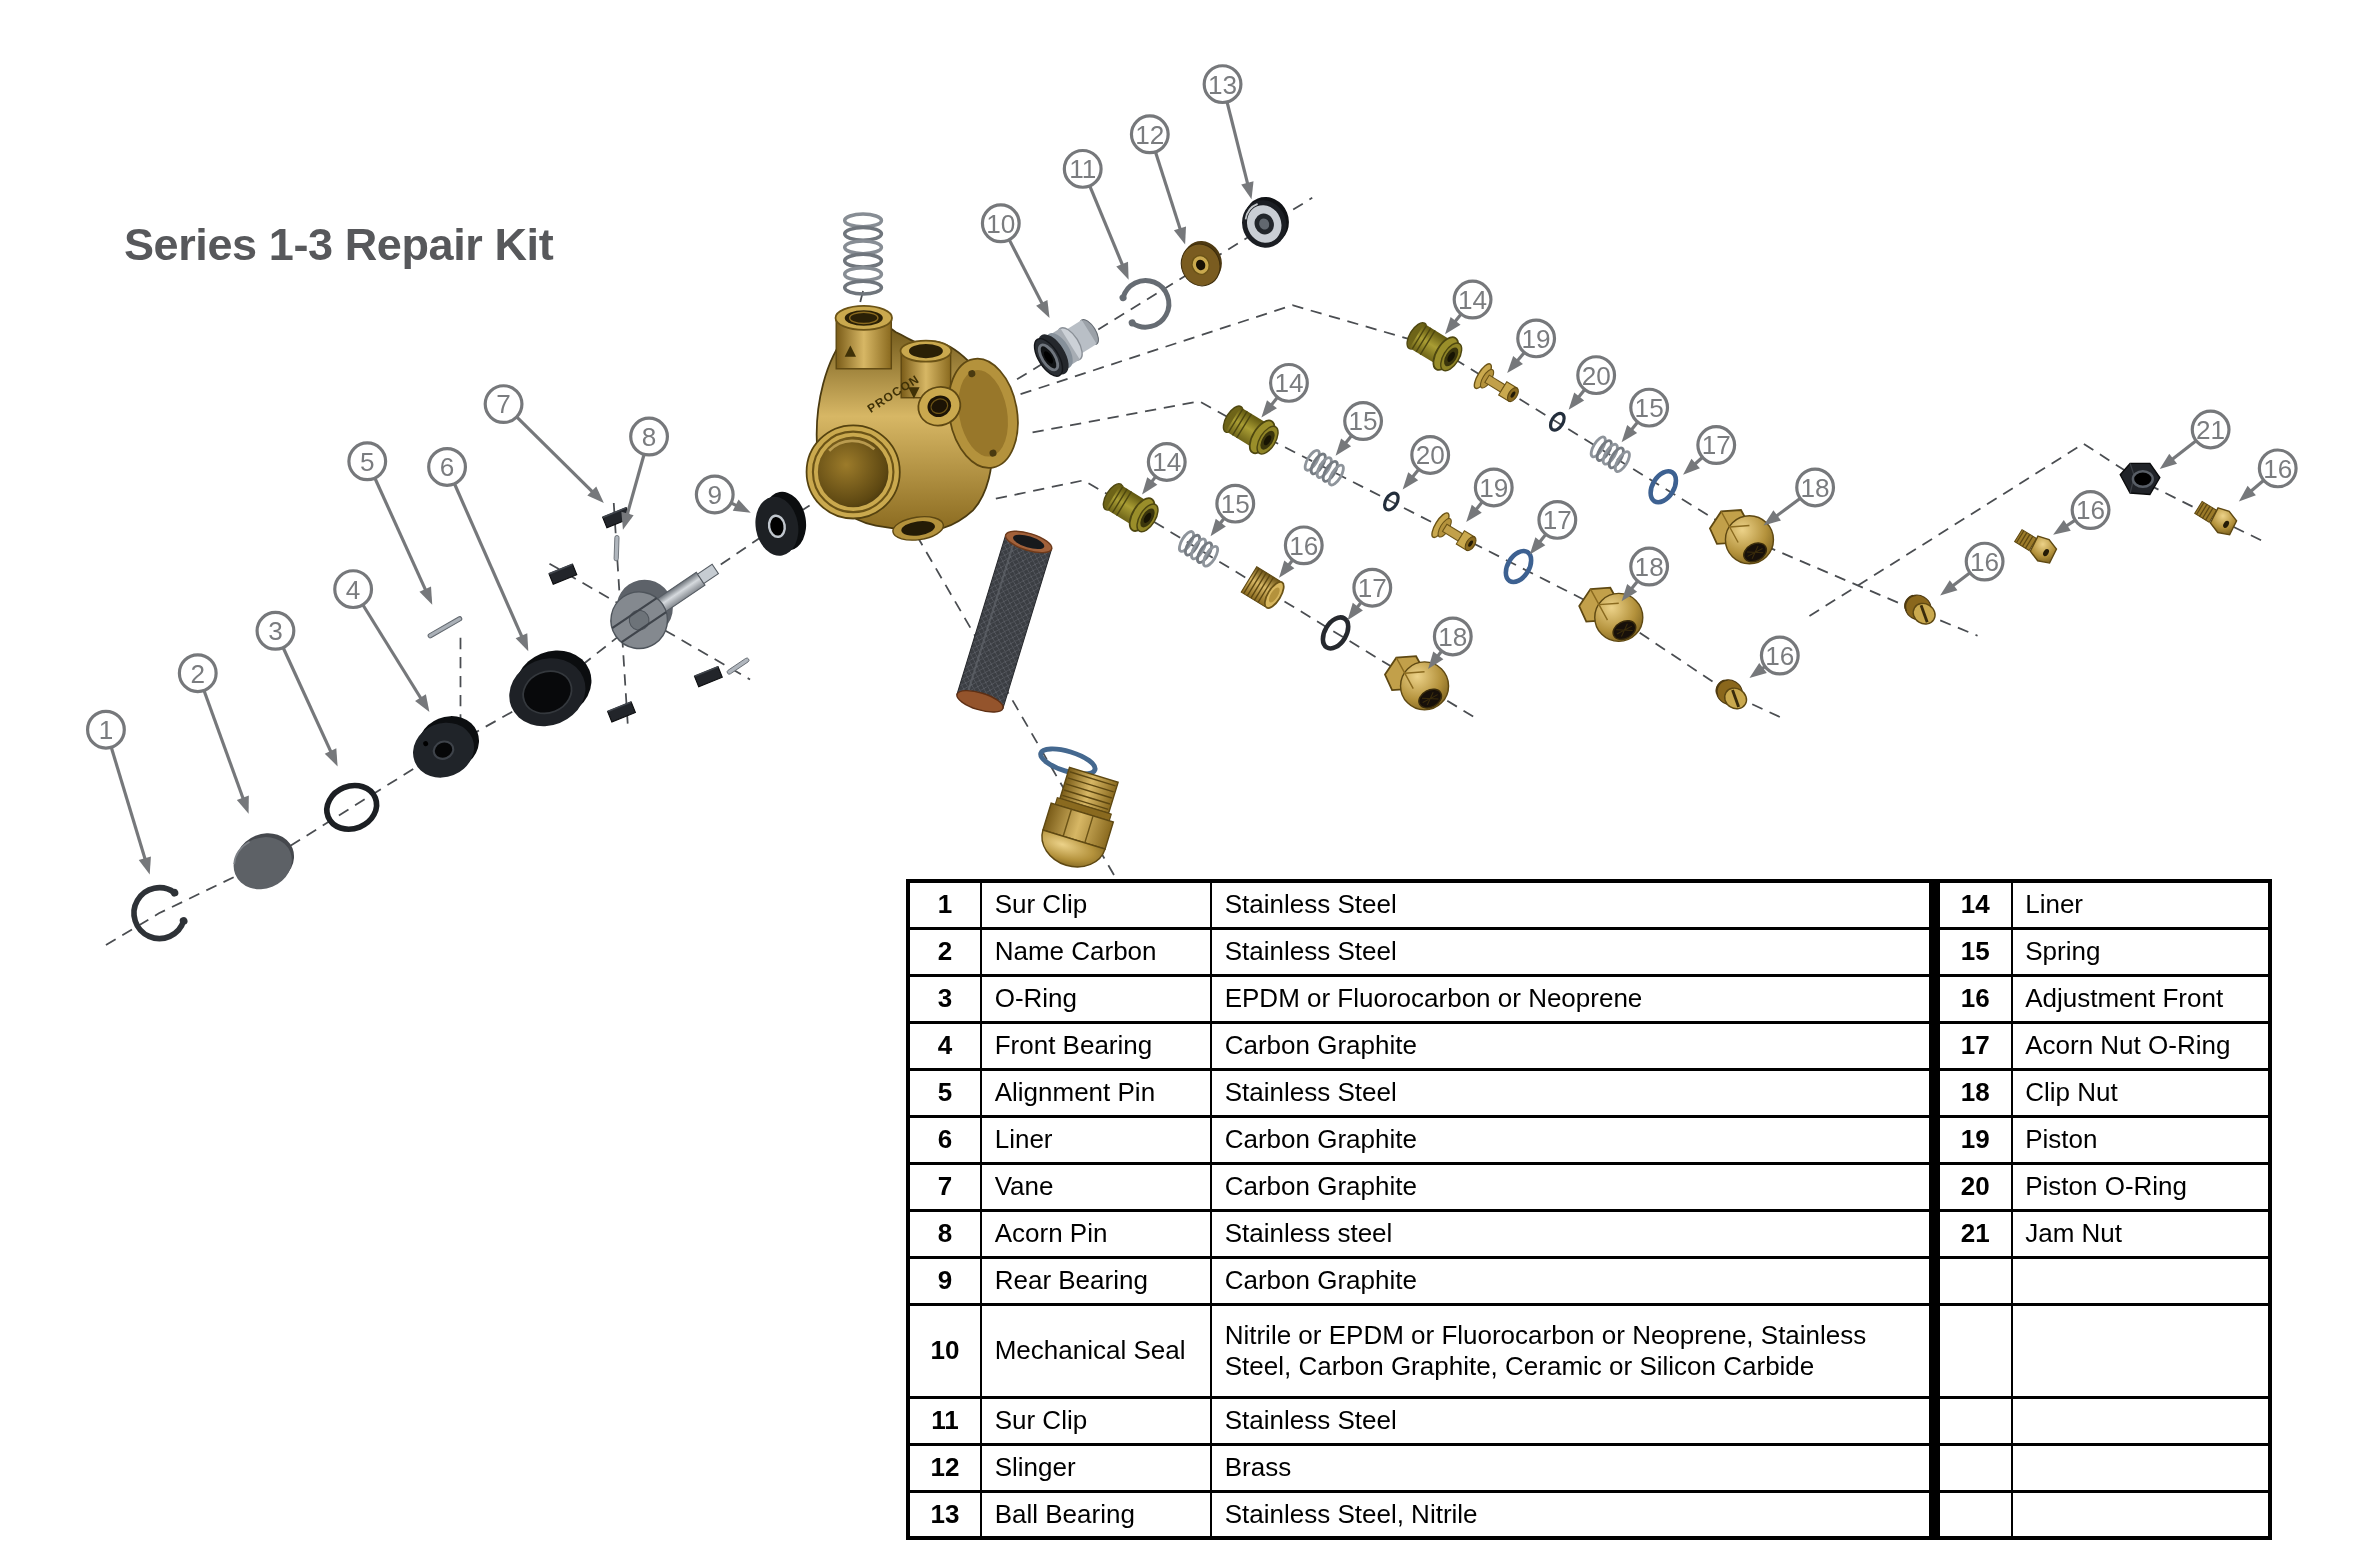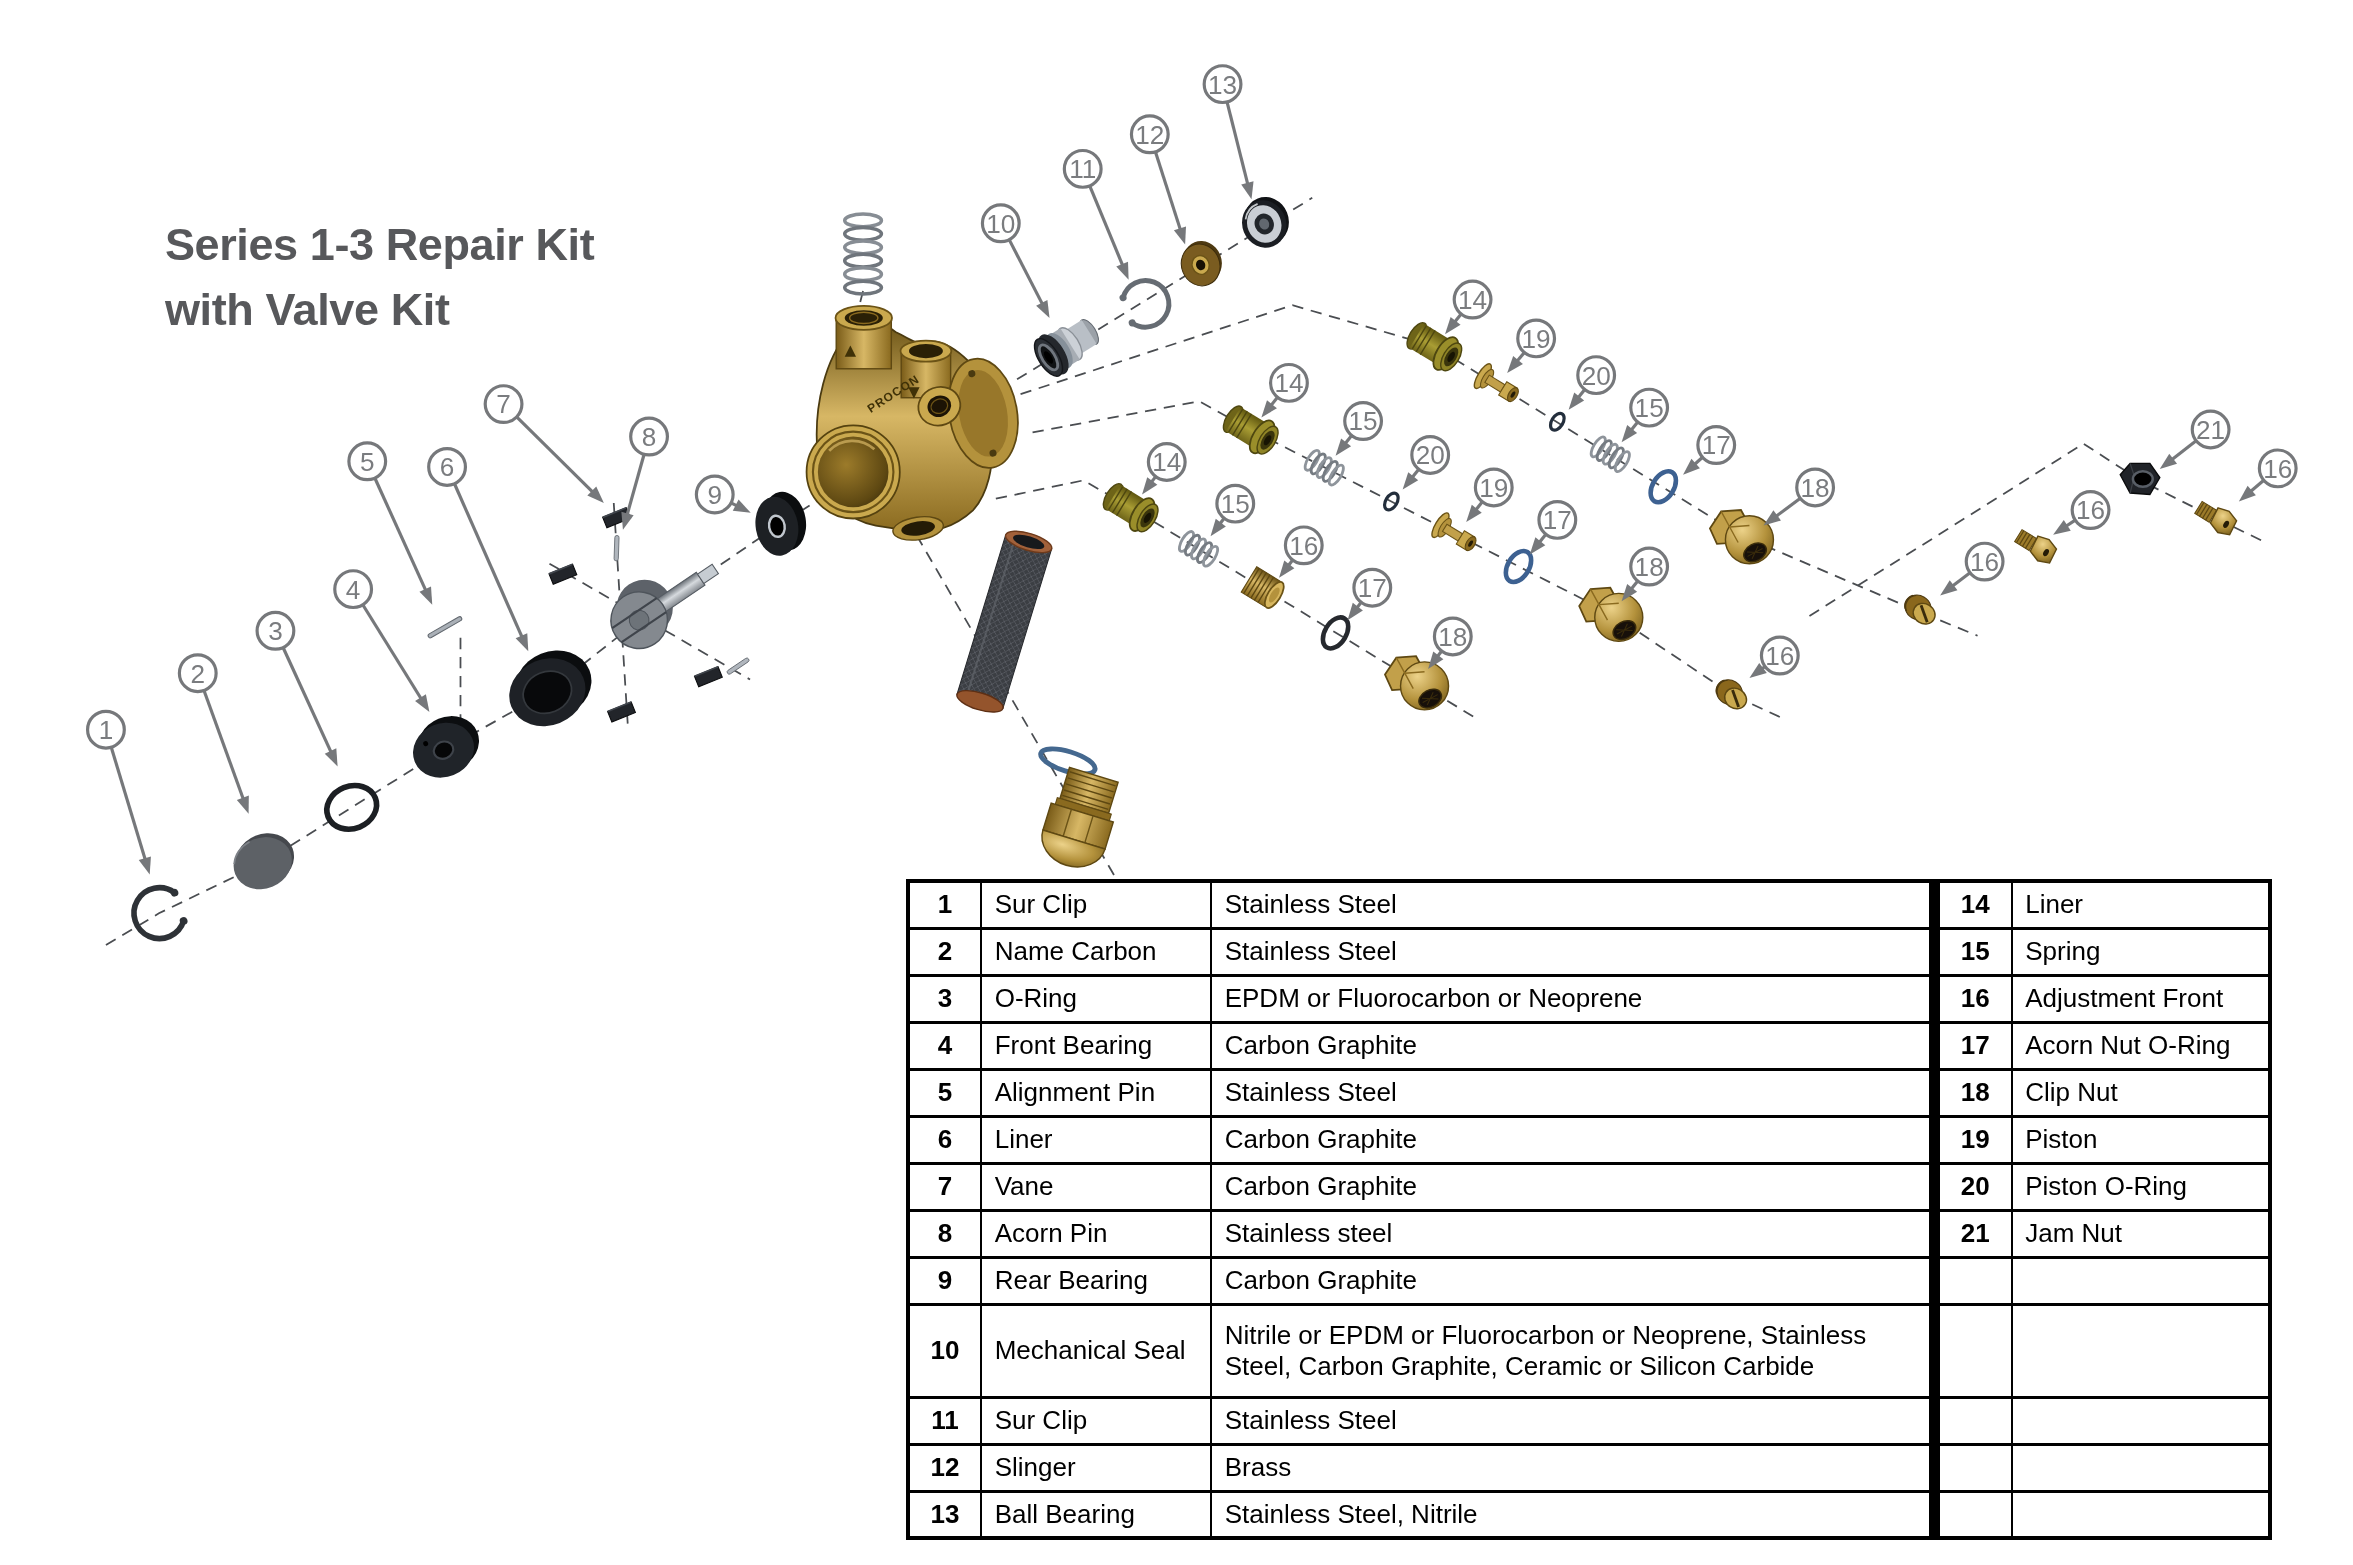--- a/index.html
+++ b/index.html
@@ -1,38 +1,37 @@
 <!DOCTYPE html>
 <html style="font-size:11.3px"><head>
 <meta charset="utf-8">
 <style>
   html,body{margin:0;padding:0;background:#ffffff;width:2354px;height:1566px;position:relative;
             font-family:"Liberation Sans",sans-serif;}
   #stage{position:absolute;left:0;top:0;width:2354px;height:1566px;overflow:hidden;background:#fff;}
   #page-title{position:absolute;left:124px;top:212px;font-size:45px;font-weight:600;color:#57585b;
-              line-height:65px;letter-spacing:-0.4px;white-space:nowrap;margin-left:41px;}
+              line-height:65px;letter-spacing:-0.4px;white-space:nowrap;}
   #diagram{position:absolute;left:0;top:0;}
   .ptable{position:absolute;top:879px;border-collapse:collapse;table-layout:fixed;background:#fff;
           font-size:26px;color:#000;border:4.2px solid #000;}
   .ptable td{border:2.1px solid #000;border-top-width:3.5px;border-bottom-width:3.5px;height:47px;
              box-sizing:border-box;padding:0 4.2px 0 12.7px;overflow:hidden;vertical-align:middle;line-height:31px;}
   .ptable tr.tall td{height:93px;}
   .ptable td.num{font-weight:bold;text-align:center;padding:0;}
   #table-left{left:906px;}
   #table-right{left:1931px;border-left:9.2px solid #000;}
   .callout-text{font-size:37px;fill:#7a7c7f;}
 </style>
 </head>
 <body>
 
 <div id="stage">
 
   <div id="page-title">
     <div>Series 1-3 Repair Kit</div>
-    <div>with Valve Kit</div>
   </div>
 
   <svg id="diagram" width="2354" height="1566" viewBox="0 0 3333 2217">
     <defs>
       <linearGradient id="gradBrass" x1="0" y1="0" x2="0" y2="1">
         <stop offset="0" stop-color="#6b5316"></stop>
           <stop offset="0.45" stop-color="#d7b765"></stop>
           <stop offset="1" stop-color="#8a6a1f"></stop>
       </linearGradient>
       <linearGradient id="gradBrassH" x1="0" y1="0" x2="1" y2="0">

